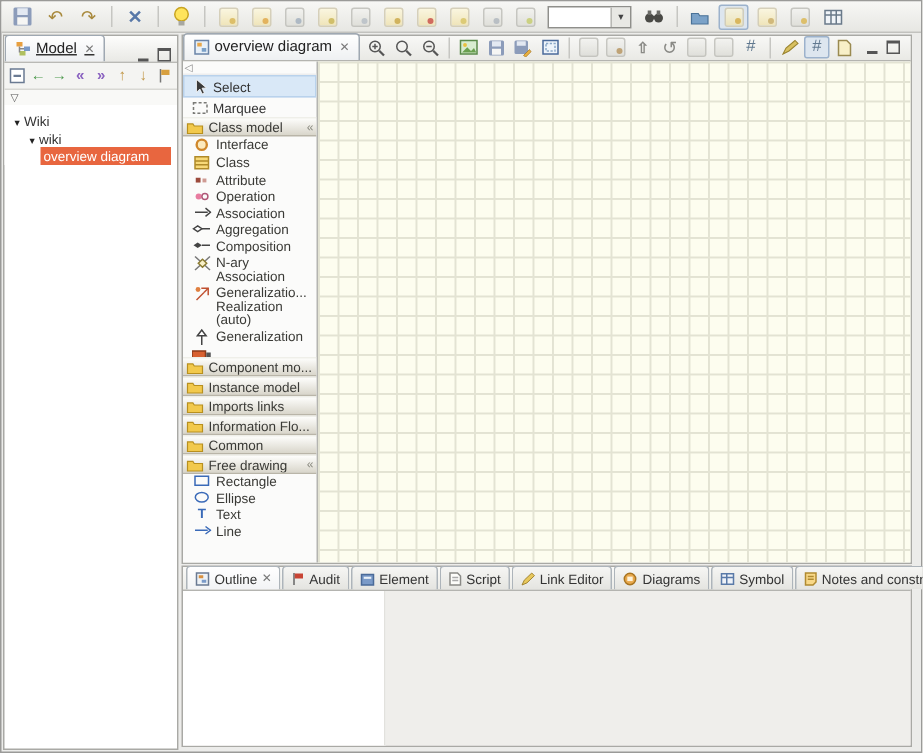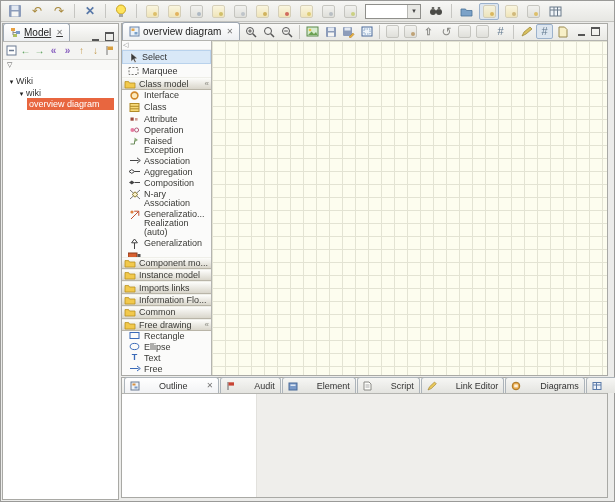--- a/index.html
+++ b/index.html
@@ -63,21 +63,21 @@
   #palette-clip { height:6px; overflow:hidden; display:flex; padding-left:6px; gap:3px; }
 
   
   #canvas { flex:1; background-color:#fdfdef;
     background-image:linear-gradient(to right,#e3e3d3 1px,transparent 1px),linear-gradient(to bottom,#e3e3d3 1px,transparent 1px);
     background-size:13px 13px; }
 
   
   #bottom-panel { left:120px; top:376px; width:487px; height:121px; background:#efeeeb; }
   #bottom-tabstrip { height:16px; background:linear-gradient(#fafaf8,#ebebe7); border-bottom:1px solid #b4b4b0; display:flex; align-items:flex-end; padding-left:2px; }
-  .btab { height:16px; display:inline-flex; align-items:center; gap:19px; padding:0 5px; font-size:9px; color:#333;
+  .btab { height:16px; display:inline-flex; align-items:center; gap:3px; padding:0 5px; font-size:9px; color:#333;
     border:1px solid #adb4ba; border-bottom:none; border-radius:3px 3px 0 0; background:linear-gradient(#f6f6f4,#e4e4e0); margin-right:1px; white-space:nowrap; }
   .btab.active { background:linear-gradient(#ffffff,#f2f3f5); }
   #bottom-content { position:absolute; left:0; top:16px; right:0; bottom:0; background:#efeeeb; }
   #outline-content { position:absolute; left:0; top:0; width:135px; bottom:0; background:#fff; border-right:1px solid #e2e1dd; }
 
   svg { display:block; }
 </style>
 </head>
 <body>
 
@@ -438,29 +438,20 @@
           <span class="pic">
               <svg width="11" height="10">
                 <circle cx="3.4" cy="5" r="2" fill="#e87ca0"></circle>
                 <circle cx="7.6" cy="5" r="2" fill="none" stroke="#b05878"></circle>
               </svg>
             </span>
           <span class="plabel">Operation</span>
         </div>
         <div class="pitem">
           <span class="pic">
-              <svg width="11" height="11">
-                <path d="M1.5 8 L5.5 8 L5.5 4.5" fill="none" stroke="#6a8a5a"></path>
-                <path d="M5.5 1.5 L9 4 L5.5 6.2 Z" fill="#8aa878"></path>
-              </svg>
-            </span>
-          <span class="plabel">Raised Exception</span>
-        </div>
-        <div class="pitem">
-          <span class="pic">
               <svg width="12" height="9">
                 <line x1="1" y1="4.5" x2="9.5" y2="4.5" stroke="#444"></line>
                 <path d="M8 1.8 L11.3 4.5 L8 7.2" fill="none" stroke="#444"></path>
               </svg>
             </span>
           <span class="plabel">Association</span>
         </div>
         <div class="pitem">
           <span class="pic">
               <svg width="13" height="9">
@@ -575,21 +566,21 @@
             </span>
           <span class="plabel">Text</span>
         </div>
         <div class="pitem">
           <span class="pic">
               <svg width="12" height="9">
                 <line x1="1" y1="4.5" x2="9.5" y2="4.5" stroke="#3a6ab8"></line>
                 <path d="M8 2 L11.3 4.5 L8 7" fill="none" stroke="#3a6ab8"></path>
               </svg>
             </span>
-          <span class="plabel">Free</span>
+          <span class="plabel">Line</span>
         </div>
       </div>
 
       <div id="canvas"></div>
     </div>
   </div>
 
   <div id="bottom-panel" class="view">
     <div id="bottom-tabstrip">
       <span class="btab active">

